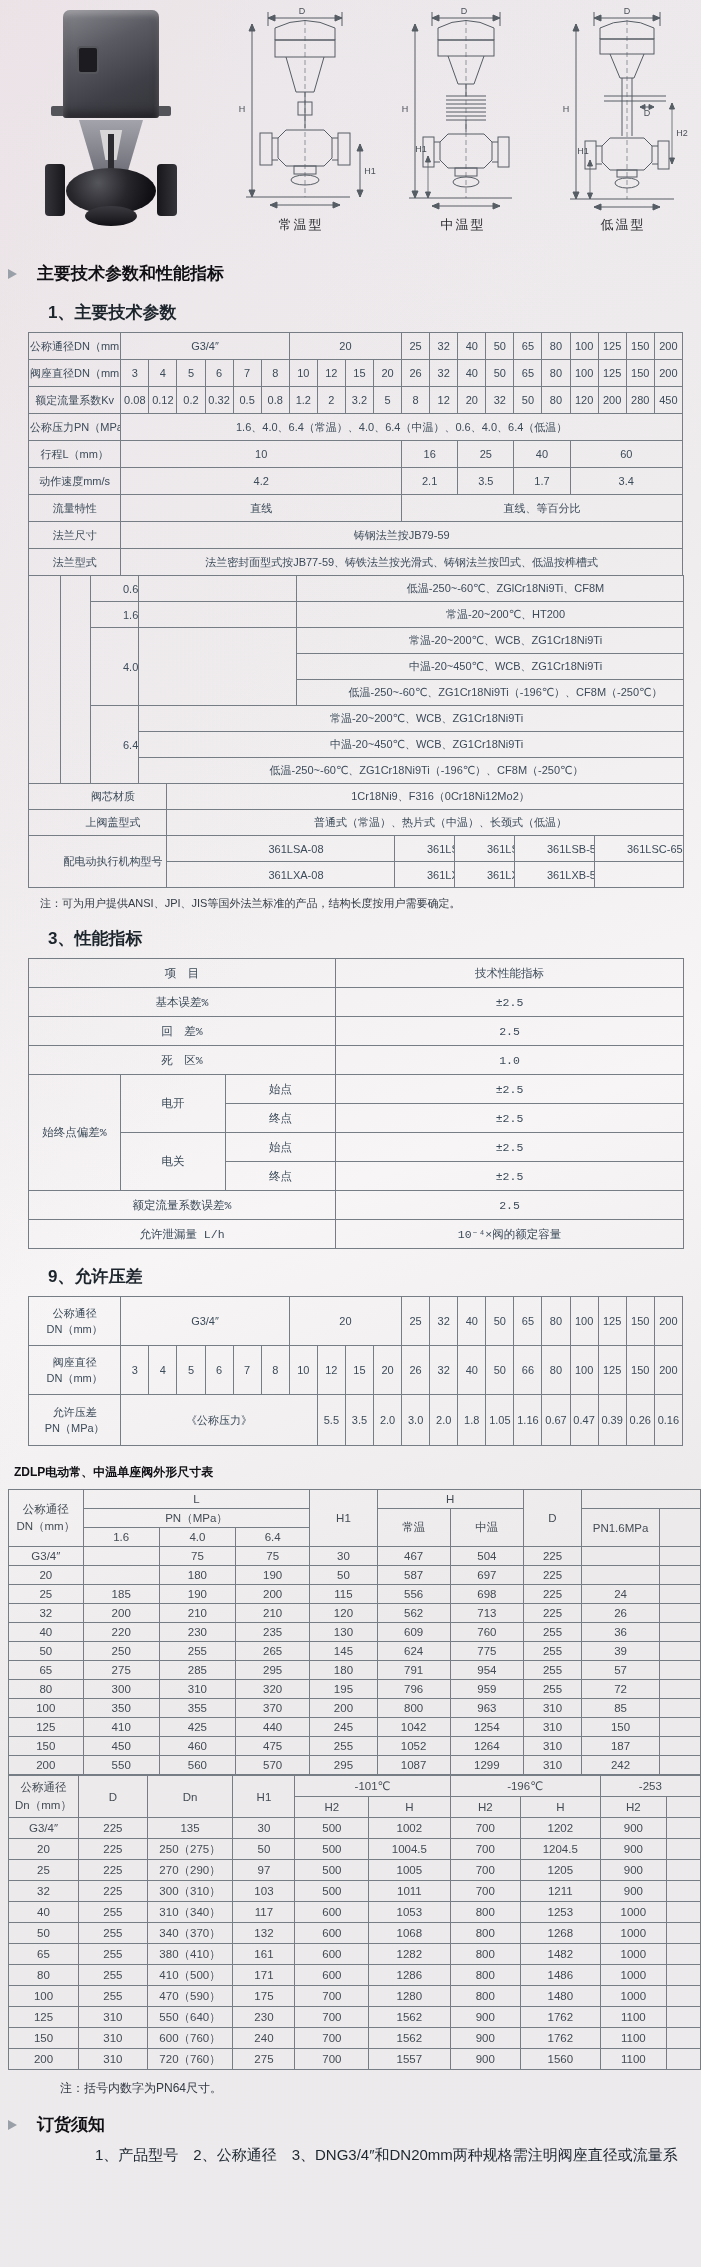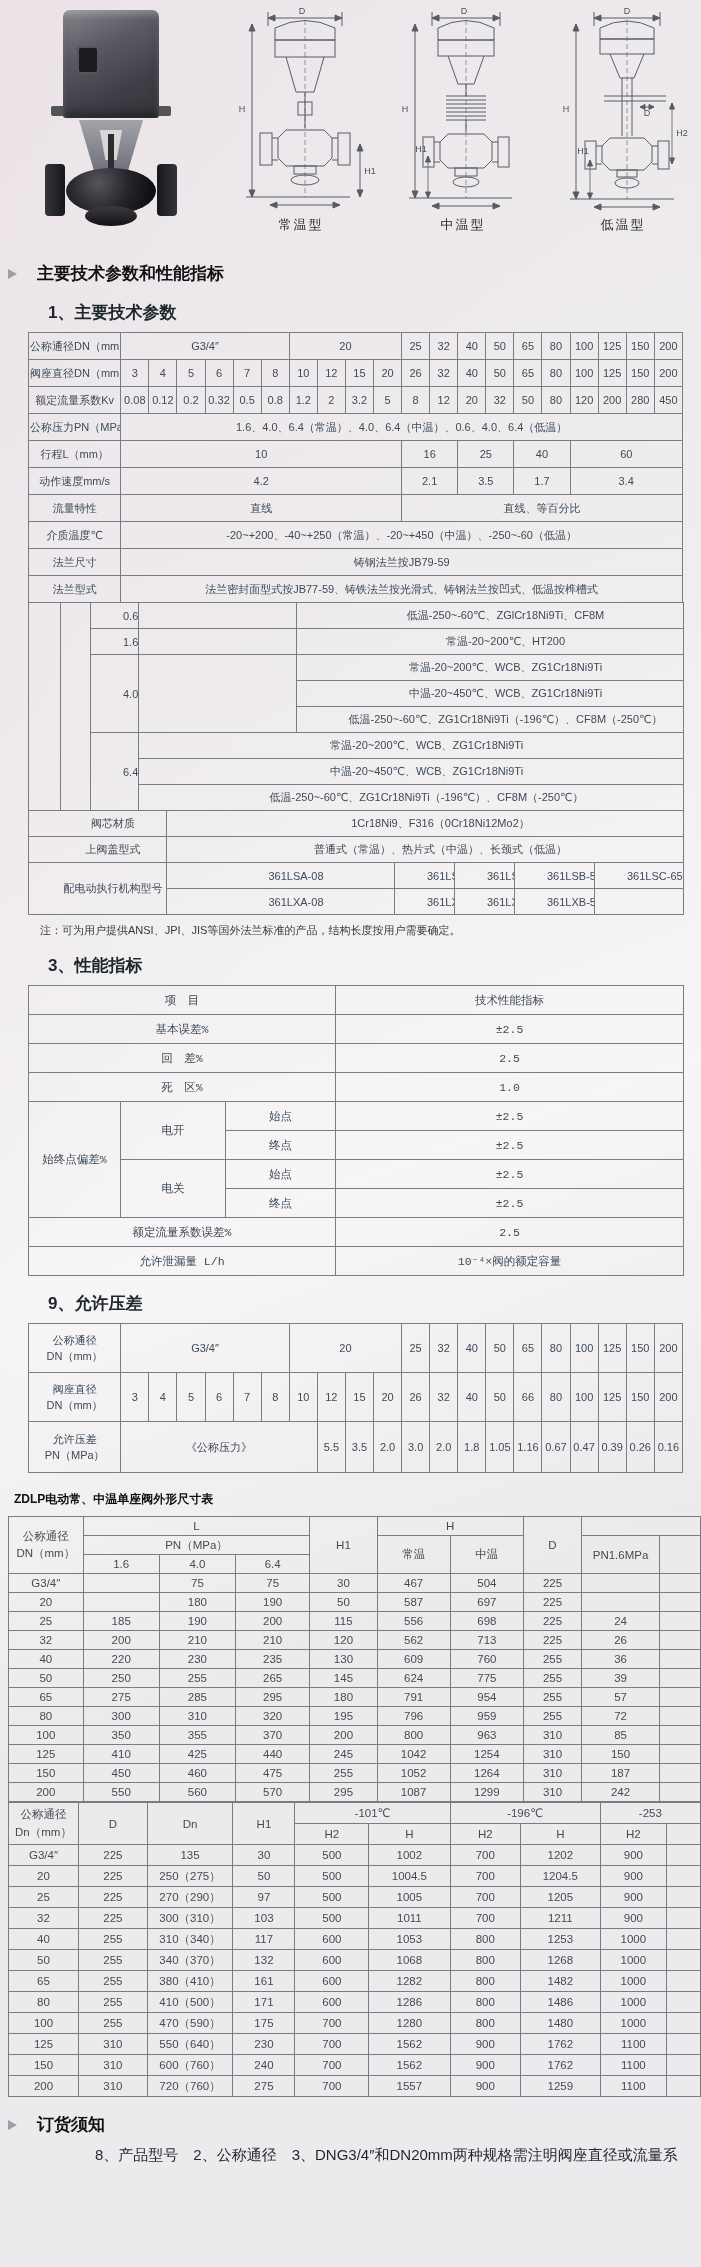--- a/index.html
+++ b/index.html
@@ -310,24 +310,20 @@
       <td colspan="2">3.5</td>
       <td colspan="2">1.7</td>
       <td colspan="4">3.4</td>
     </tr>
     <tr>
       <td>流量特性</td>
       <td colspan="10">直线</td>
       <td colspan="10">直线、等百分比</td>
     </tr>
     <tr>
-      <td>介质温度℃</td>
-      <td colspan="20">-20~+200、-40~+250（常温）、-20~+450（中温）、-250~-60（低温）</td>
-    </tr>
-    <tr>
       <td>法兰尺寸</td>
       <td colspan="20">铸钢法兰按JB79-59</td>
     </tr>
     <tr>
       <td>法兰型式</td>
       <td colspan="20">法兰密封面型式按JB77-59、铸铁法兰按光滑式、铸钢法兰按凹式、低温按榫槽式</td>
     </tr>
   </tbody>
     </table>
 
@@ -909,27 +905,28 @@
           <td></td>
         </tr>
     <tr>
           <td>200</td>
           <td>310</td>
           <td>720（760）</td>
           <td>275</td>
           <td>700</td>
           <td>1557</td>
           <td>900</td>
-          <td>1259</td>
+          <td>1560</td>
           <td>1100</td>
           <td></td>
         </tr>
   </tbody>
     </table>
 
+  <div class="note" style="margin-left:60px;margin-top:10px;font-size:12px;">注：括号内数字为PN64尺寸。</div>
 
   <div class="sec-title" style="margin-top:16px;">
     <span class="tri"></span>
     <span>订货须知</span>
   </div>
-  <div class="order-line">8、产品型号　2、公称通径　3、DNG3/4″和DN20mm两种规格需注明阀座直径或流量系</div>
+  <div class="order-line">1、产品型号　2、公称通径　3、DNG3/4″和DN20mm两种规格需注明阀座直径或流量系</div>
 
 </div>
 
 </body></html>

